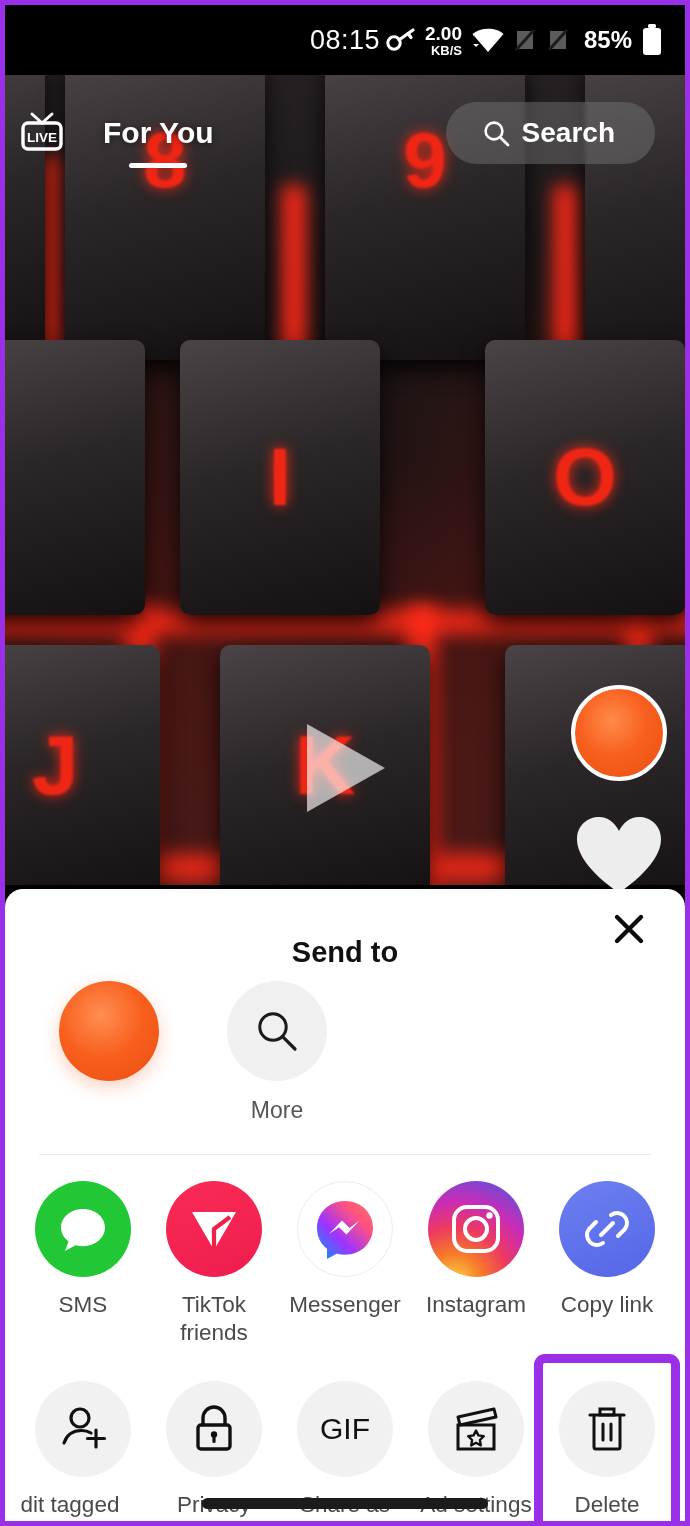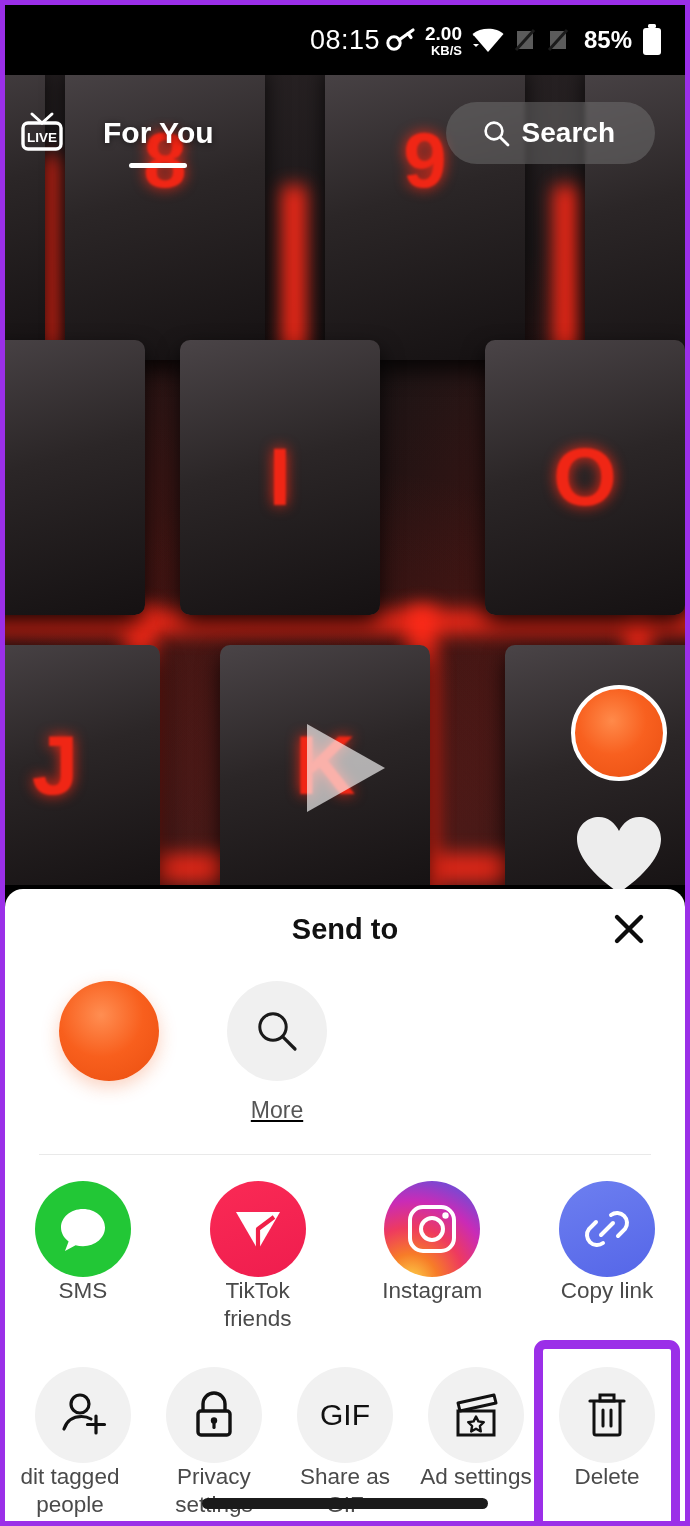--- a/index.html
+++ b/index.html
@@ -149,33 +149,33 @@
 
   
   #sheet {
     position: absolute; left: 0; bottom: 0; width: 680px; height: 632px;
     background: #fff;
     border-radius: 18px 18px 0 0;
     z-index: 40;
   }
   #sheet-header {
     position: relative; height: 80px;
-    display: flex; align-items: center; justify-content: center;
+    display: flex; align-items: flex-end; justify-content: center;
   }
   #sheet-title { font-size: 29px; font-weight: bold; color: #111; }
   #close-btn {
     position: absolute; right: 36px; top: 50%; transform: translateY(-50%);
     width: 40px; height: 40px; display:flex; align-items:center; justify-content:center;
     cursor: pointer;
   }
 
   
   #contacts-row {
     display: flex; align-items: flex-start;
-    padding: 12px 0 0 38px; gap: 36px; text-decoration: underline;
+    padding: 12px 0 0 38px; gap: 36px;
   }
   .contact { width: 132px; text-align: center; }
   .contact-av {
     width: 100px; height: 100px; border-radius: 50%; margin: 0 auto;
   }
   .av-orange {
     background: radial-gradient(circle at 42% 34%, #ff8e52 0%, #f85f1d 48%, #ea4e10 100%);
     box-shadow: 0 6px 18px rgba(240,90,25,.28);
   }
   .av-more {
@@ -199,21 +199,21 @@
   .app-item {
     width: 128px; text-align: center;
     position: relative;
   }
   .app-circle {
     width: 96px; height: 96px; border-radius: 50%;
     margin: 0 auto;
     display: flex; align-items: center; justify-content: center;
   }
   .app-label {
-    font-size: 22.5px; color: #4a4a4a;
+    margin-top: 14px; font-size: 22.5px; color: #4a4a4a;
     line-height: 1.25;
   }
   .c-sms { background: #22c736; }
   .c-tiktokfriends { background: linear-gradient(160deg,#fa2a55 0%, #ef1d4e 100%); }
   .c-messenger { background: #fff; border: 1.5px solid #ececec; }
   .c-instagram {
     background:
       radial-gradient(circle at 28% 104%, #fdd34a 0%, #f77c28 22%, #ee3a5f 44%, #c92bb7 66%, #6f4cd6 88%);
   }
   .c-copylink { background: linear-gradient(160deg,#6d7ff0 0%, #5566e8 100%); }
@@ -392,20 +392,38 @@
       <div class="app-item">
         <div class="app-circle c-tiktokfriends">
           <svg width="58" height="58" viewBox="0 0 58 58">
             <path d="M7 12 L51 12 L29 50 Z" fill="#fff"></path>
             <path d="M29 50 L29 29 L45 17" fill="none" stroke="#f02048" stroke-width="4.2" stroke-linejoin="round"></path>
           </svg>
         </div>
         <div class="app-label"><span>TikTok</span><br><span>friends</span></div>
       </div>
 
+      <div class="app-item">
+        <div class="app-circle c-messenger">
+          <svg width="68" height="68" viewBox="0 0 68 68">
+            <defs>
+              <linearGradient id="msgGrad" x1="0" y1="1" x2="1" y2="0">
+                <stop offset="0%" stop-color="#0099ff"></stop>
+                <stop offset="38%" stop-color="#a033ff"></stop>
+                <stop offset="72%" stop-color="#ff5280"></stop>
+                <stop offset="100%" stop-color="#ff7061"></stop>
+              </linearGradient>
+            </defs>
+            <path d="M34 6 C 17.4 6 6 18.4 6 33.2 C 6 41.6 9.9 49 16 53.8 L 16 64 L 25.6 58.7
+                     C 28.3 59.4 31.1 59.8 34 59.8 C 50.6 59.8 62 47.4 62 32.6 C 62 18.4 50.6 6 34 6 Z" fill="url(#msgGrad)"></path>
+            <path d="M18 39 L31 25.5 L38.5 33 L48.5 25.5 L35.5 39.5 L28 32.2 Z" fill="#fff"></path>
+          </svg>
+        </div>
+        <div class="app-label">Messenger</div>
+      </div>
 
       <div class="app-item">
         <div class="app-circle c-instagram">
           <svg width="56" height="56" viewBox="0 0 56 56">
             <rect x="6" y="6" width="44" height="44" rx="13" fill="none" stroke="#fff" stroke-width="4"></rect>
             <circle cx="28" cy="28" r="11" fill="none" stroke="#fff" stroke-width="4"></circle>
             <circle cx="41.5" cy="14.5" r="3.2" fill="#fff"></circle>
           </svg>
         </div>
         <div class="app-label">Instagram</div>

